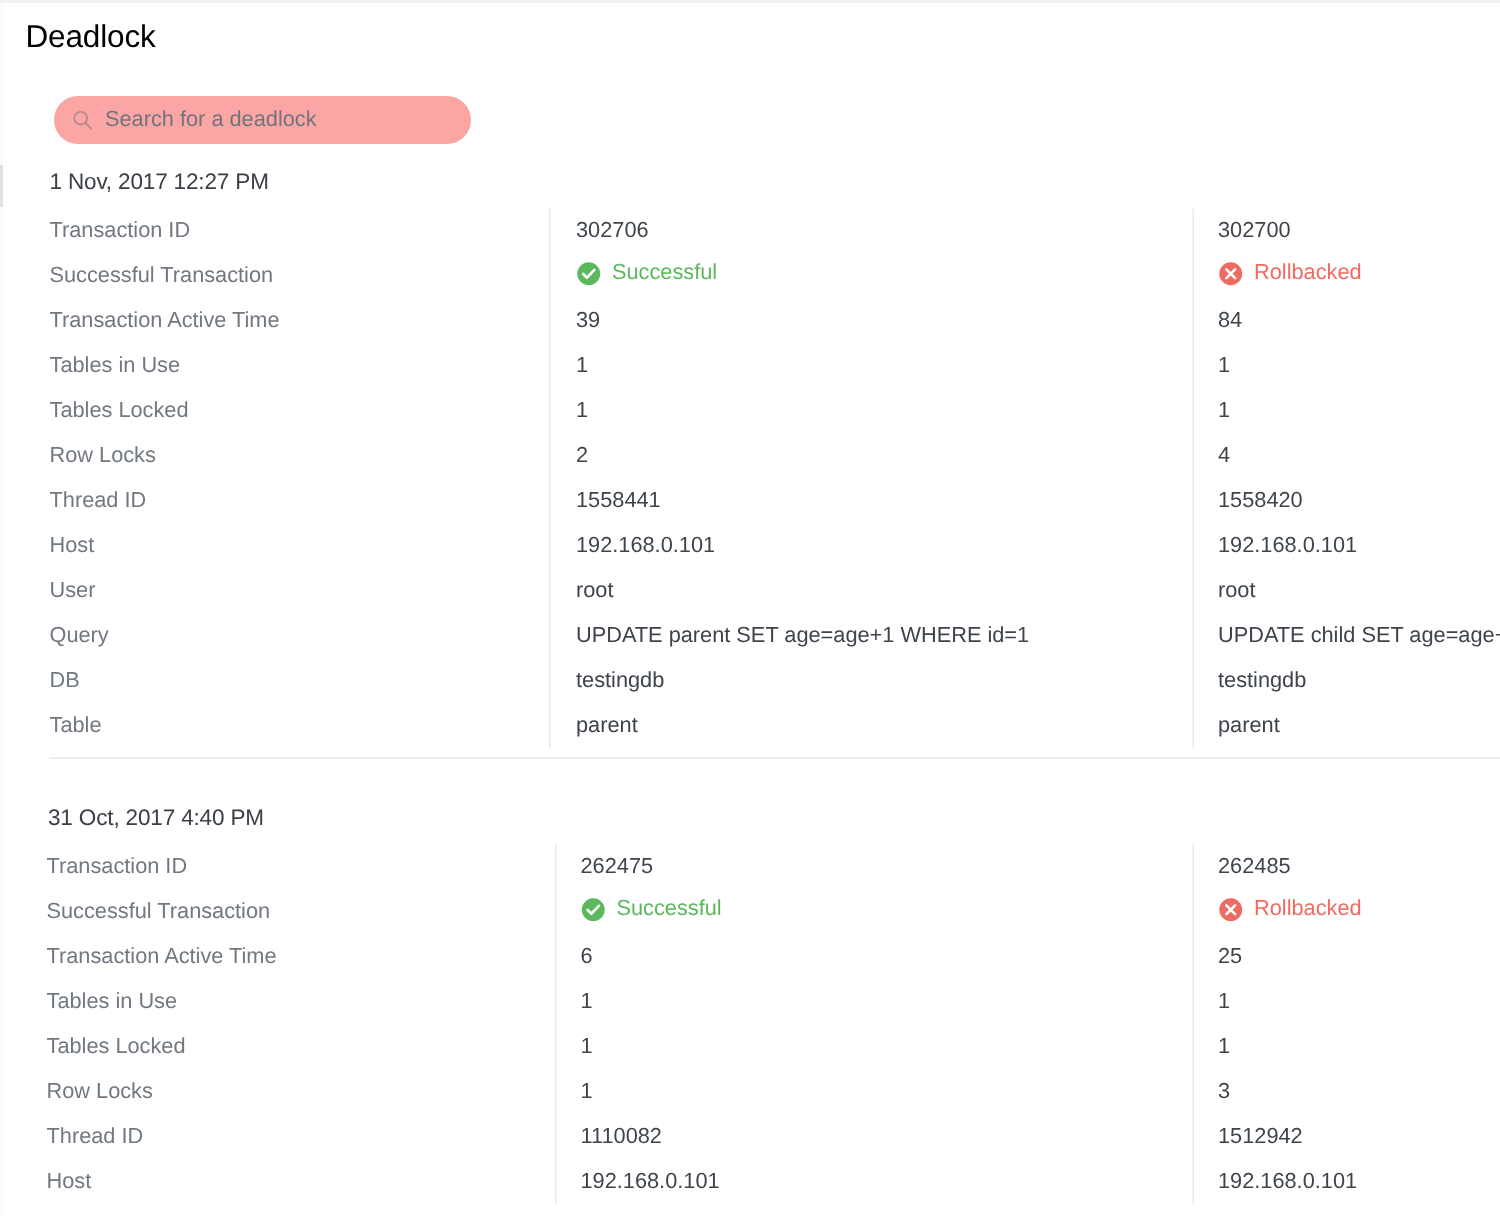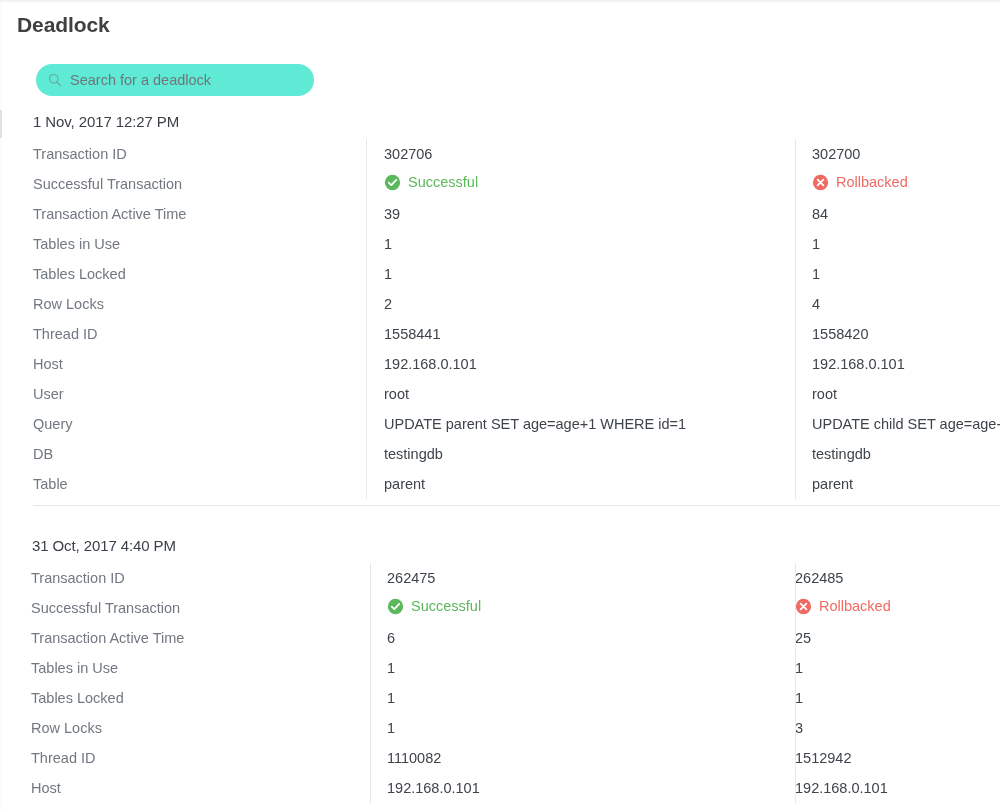--- a/index.html
+++ b/index.html
@@ -39,33 +39,33 @@
     top: 108px; left: 0;
     width: 2px; height: 28px;
     background: #dfe1e3;
   }
 
   .page-title {
     position: absolute;
     top: 13px;
     left: 17px;
     font-size: 21px;
-    font-weight: bold;
-    color: #404040;
+    font-weight: normal;
+    color: #000000;
     letter-spacing: -0.1px;
   }
 
   
   .search-wrap {
     position: absolute;
     top: 64px;
     left: 36px;
     width: 278px;
     height: 32px;
-    background: #5eead4;
+    background: #fca5a5;
     border-radius: 16px;
     display: flex;
     align-items: center;
     padding: 0 12px;
   }
   .search-icon {
     width: 14px;
     height: 14px;
     flex: none;
     display: block;
@@ -136,21 +136,21 @@
     width: 205px;
     padding-left: 17px;
     font-size: 14.5px;
     color: #3e444b;
     overflow: hidden;
   }
 
   
   .block--second .cell-label { width: 370px; padding-left: 31px; }
   .block--second .cell-value { width: 425px; padding-left: 17px; }
-  .block--second .cell-value--second { width: 205px; padding-left: 0; }
+  .block--second .cell-value--second { width: 205px; padding-left: 17px; }
 
   
   .vdiv {
     position: absolute;
     top: 0;
     bottom: 0;
     width: 1px;
     background: #e6e8ea;
   }
   .vdiv--one { left: 366px; }

